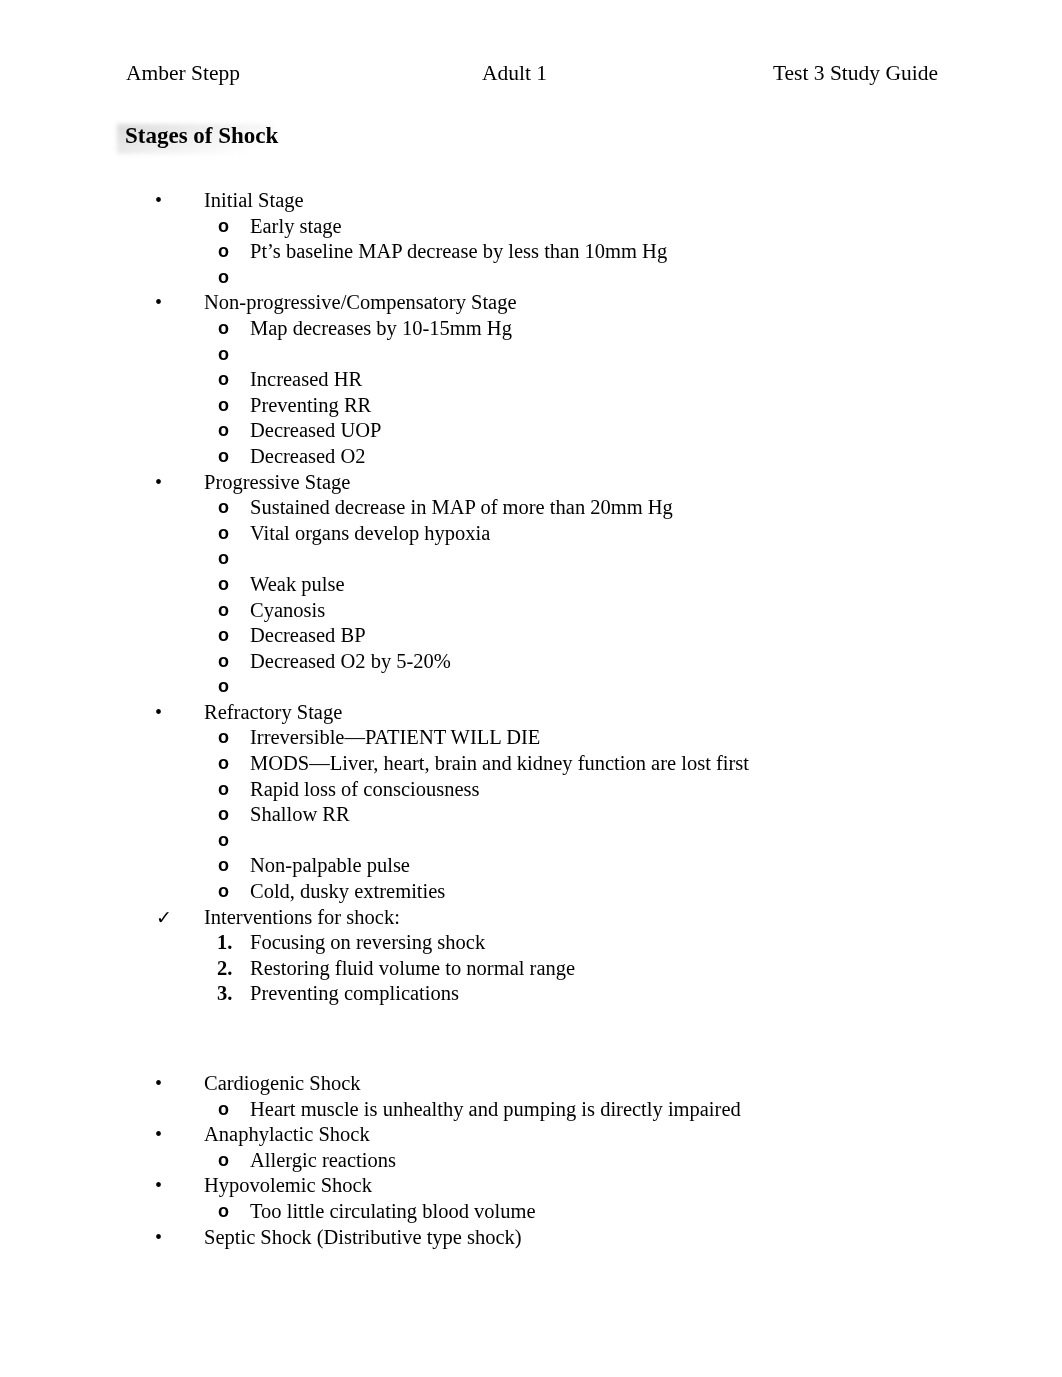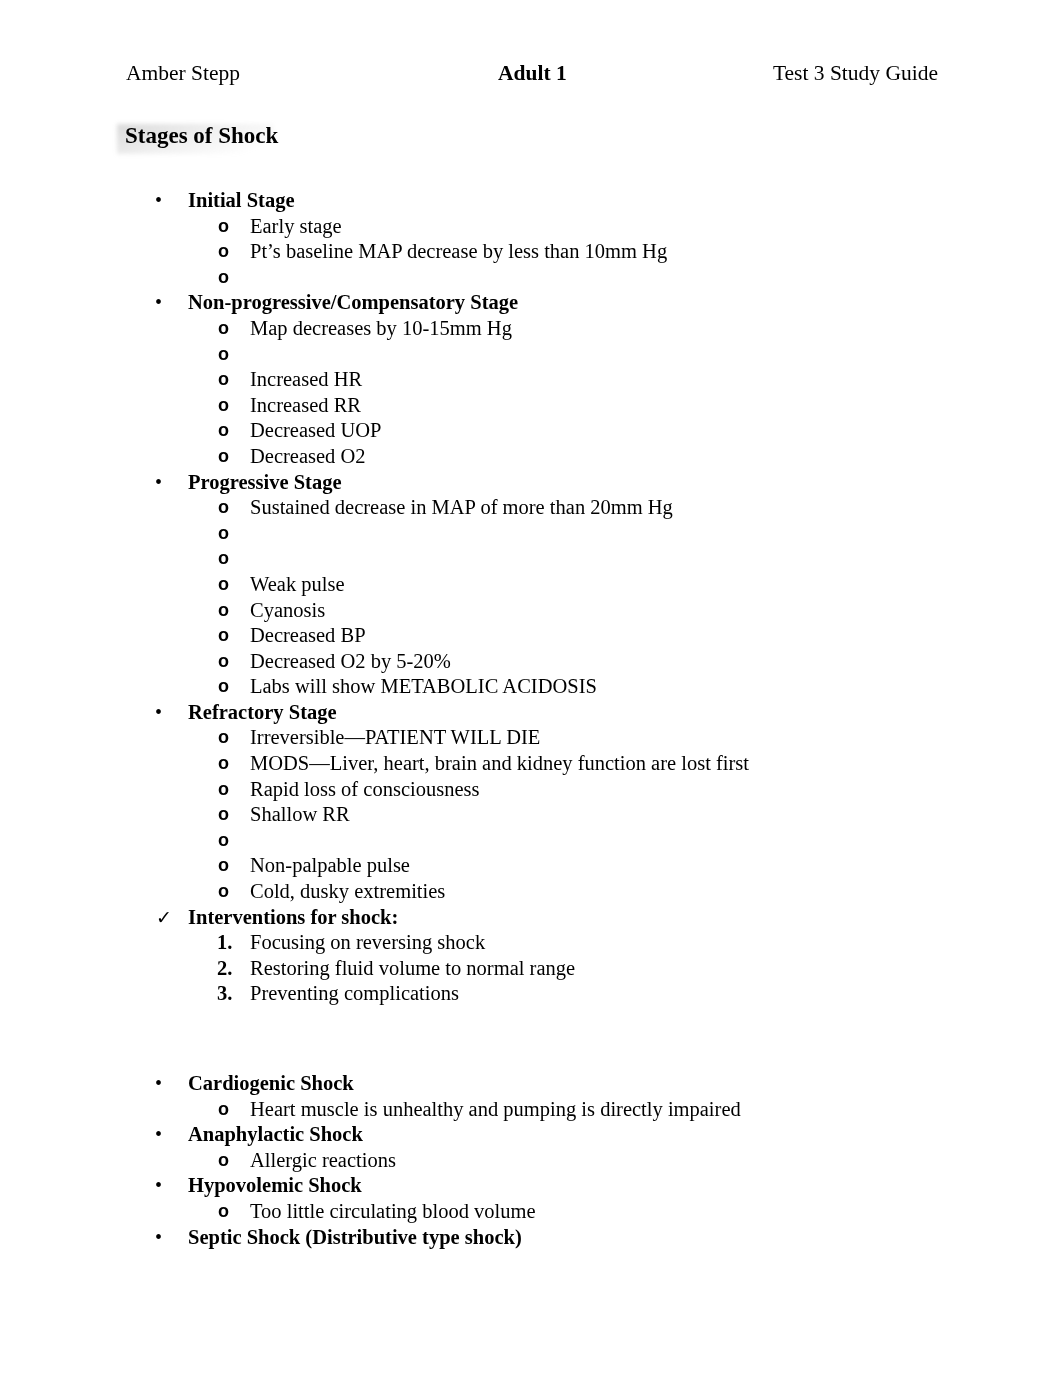--- a/index.html
+++ b/index.html
@@ -34,23 +34,22 @@
     line-height: 30px;
     white-space: nowrap;
   }
   .doc-header .hdr-left {
     position: absolute;
     left: 0;
     top: 0;
   }
   .doc-header .hdr-center {
     position: absolute;
-    left: 372px;
-    top: 0;
-    font-weight: bold;
+    left: 356px;
+    top: 0;
   }
   .doc-header .hdr-right {
     position: absolute;
     right: 0;
     top: 0;
   }
 
   
   .section-heading-wrap {
     position: absolute;
@@ -100,23 +99,23 @@
     position: absolute;
     left: 155px;
     top: 0;
     width: 22px;
     font-size: 20px;
     line-height: 25.6px;
     text-align: left;
   }
   .row.lvl1 .txt {
     position: absolute;
-    left: 188px;
-    top: 0;
-    font-weight: bold;
+    left: 204px;
+    top: 0;
+    font-weight: normal;
   }
 
   
   .row.lvl1.check .marker {
     left: 156px;
     font-size: 19px;
     font-family: "DejaVu Sans", sans-serif;
   }
 
   
@@ -201,40 +200,41 @@
       </div>
       <div class="row lvl2">
         <span class="marker">o</span>
       </div>
       <div class="row lvl2">
         <span class="marker">o</span>
         <span class="txt">Increased HR</span>
       </div>
       <div class="row lvl2">
         <span class="marker">o</span>
-        <span class="txt">Increased RR</span>
+        <span class="txt">Preventing RR</span>
       </div>
       <div class="row lvl2">
         <span class="marker">o</span>
         <span class="txt">Decreased UOP</span>
       </div>
       <div class="row lvl2">
         <span class="marker">o</span>
         <span class="txt">Decreased O2</span>
       </div>
       <div class="row lvl1">
         <span class="marker">•</span>
         <span class="txt">Progressive Stage</span>
       </div>
       <div class="row lvl2">
         <span class="marker">o</span>
         <span class="txt">Sustained decrease in MAP of more than 20mm Hg</span>
       </div>
       <div class="row lvl2">
         <span class="marker">o</span>
+        <span class="txt">Vital organs develop hypoxia</span>
       </div>
       <div class="row lvl2">
         <span class="marker">o</span>
       </div>
       <div class="row lvl2">
         <span class="marker">o</span>
         <span class="txt">Weak pulse</span>
       </div>
       <div class="row lvl2">
         <span class="marker">o</span>
@@ -243,21 +243,20 @@
       <div class="row lvl2">
         <span class="marker">o</span>
         <span class="txt">Decreased BP</span>
       </div>
       <div class="row lvl2">
         <span class="marker">o</span>
         <span class="txt">Decreased O2 by 5-20%</span>
       </div>
       <div class="row lvl2">
         <span class="marker">o</span>
-        <span class="txt">Labs will show METABOLIC ACIDOSIS</span>
       </div>
       <div class="row lvl1">
         <span class="marker">•</span>
         <span class="txt">Refractory Stage</span>
       </div>
       <div class="row lvl2">
         <span class="marker">o</span>
         <span class="txt">Irreversible—PATIENT WILL DIE</span>
       </div>
       <div class="row lvl2">

